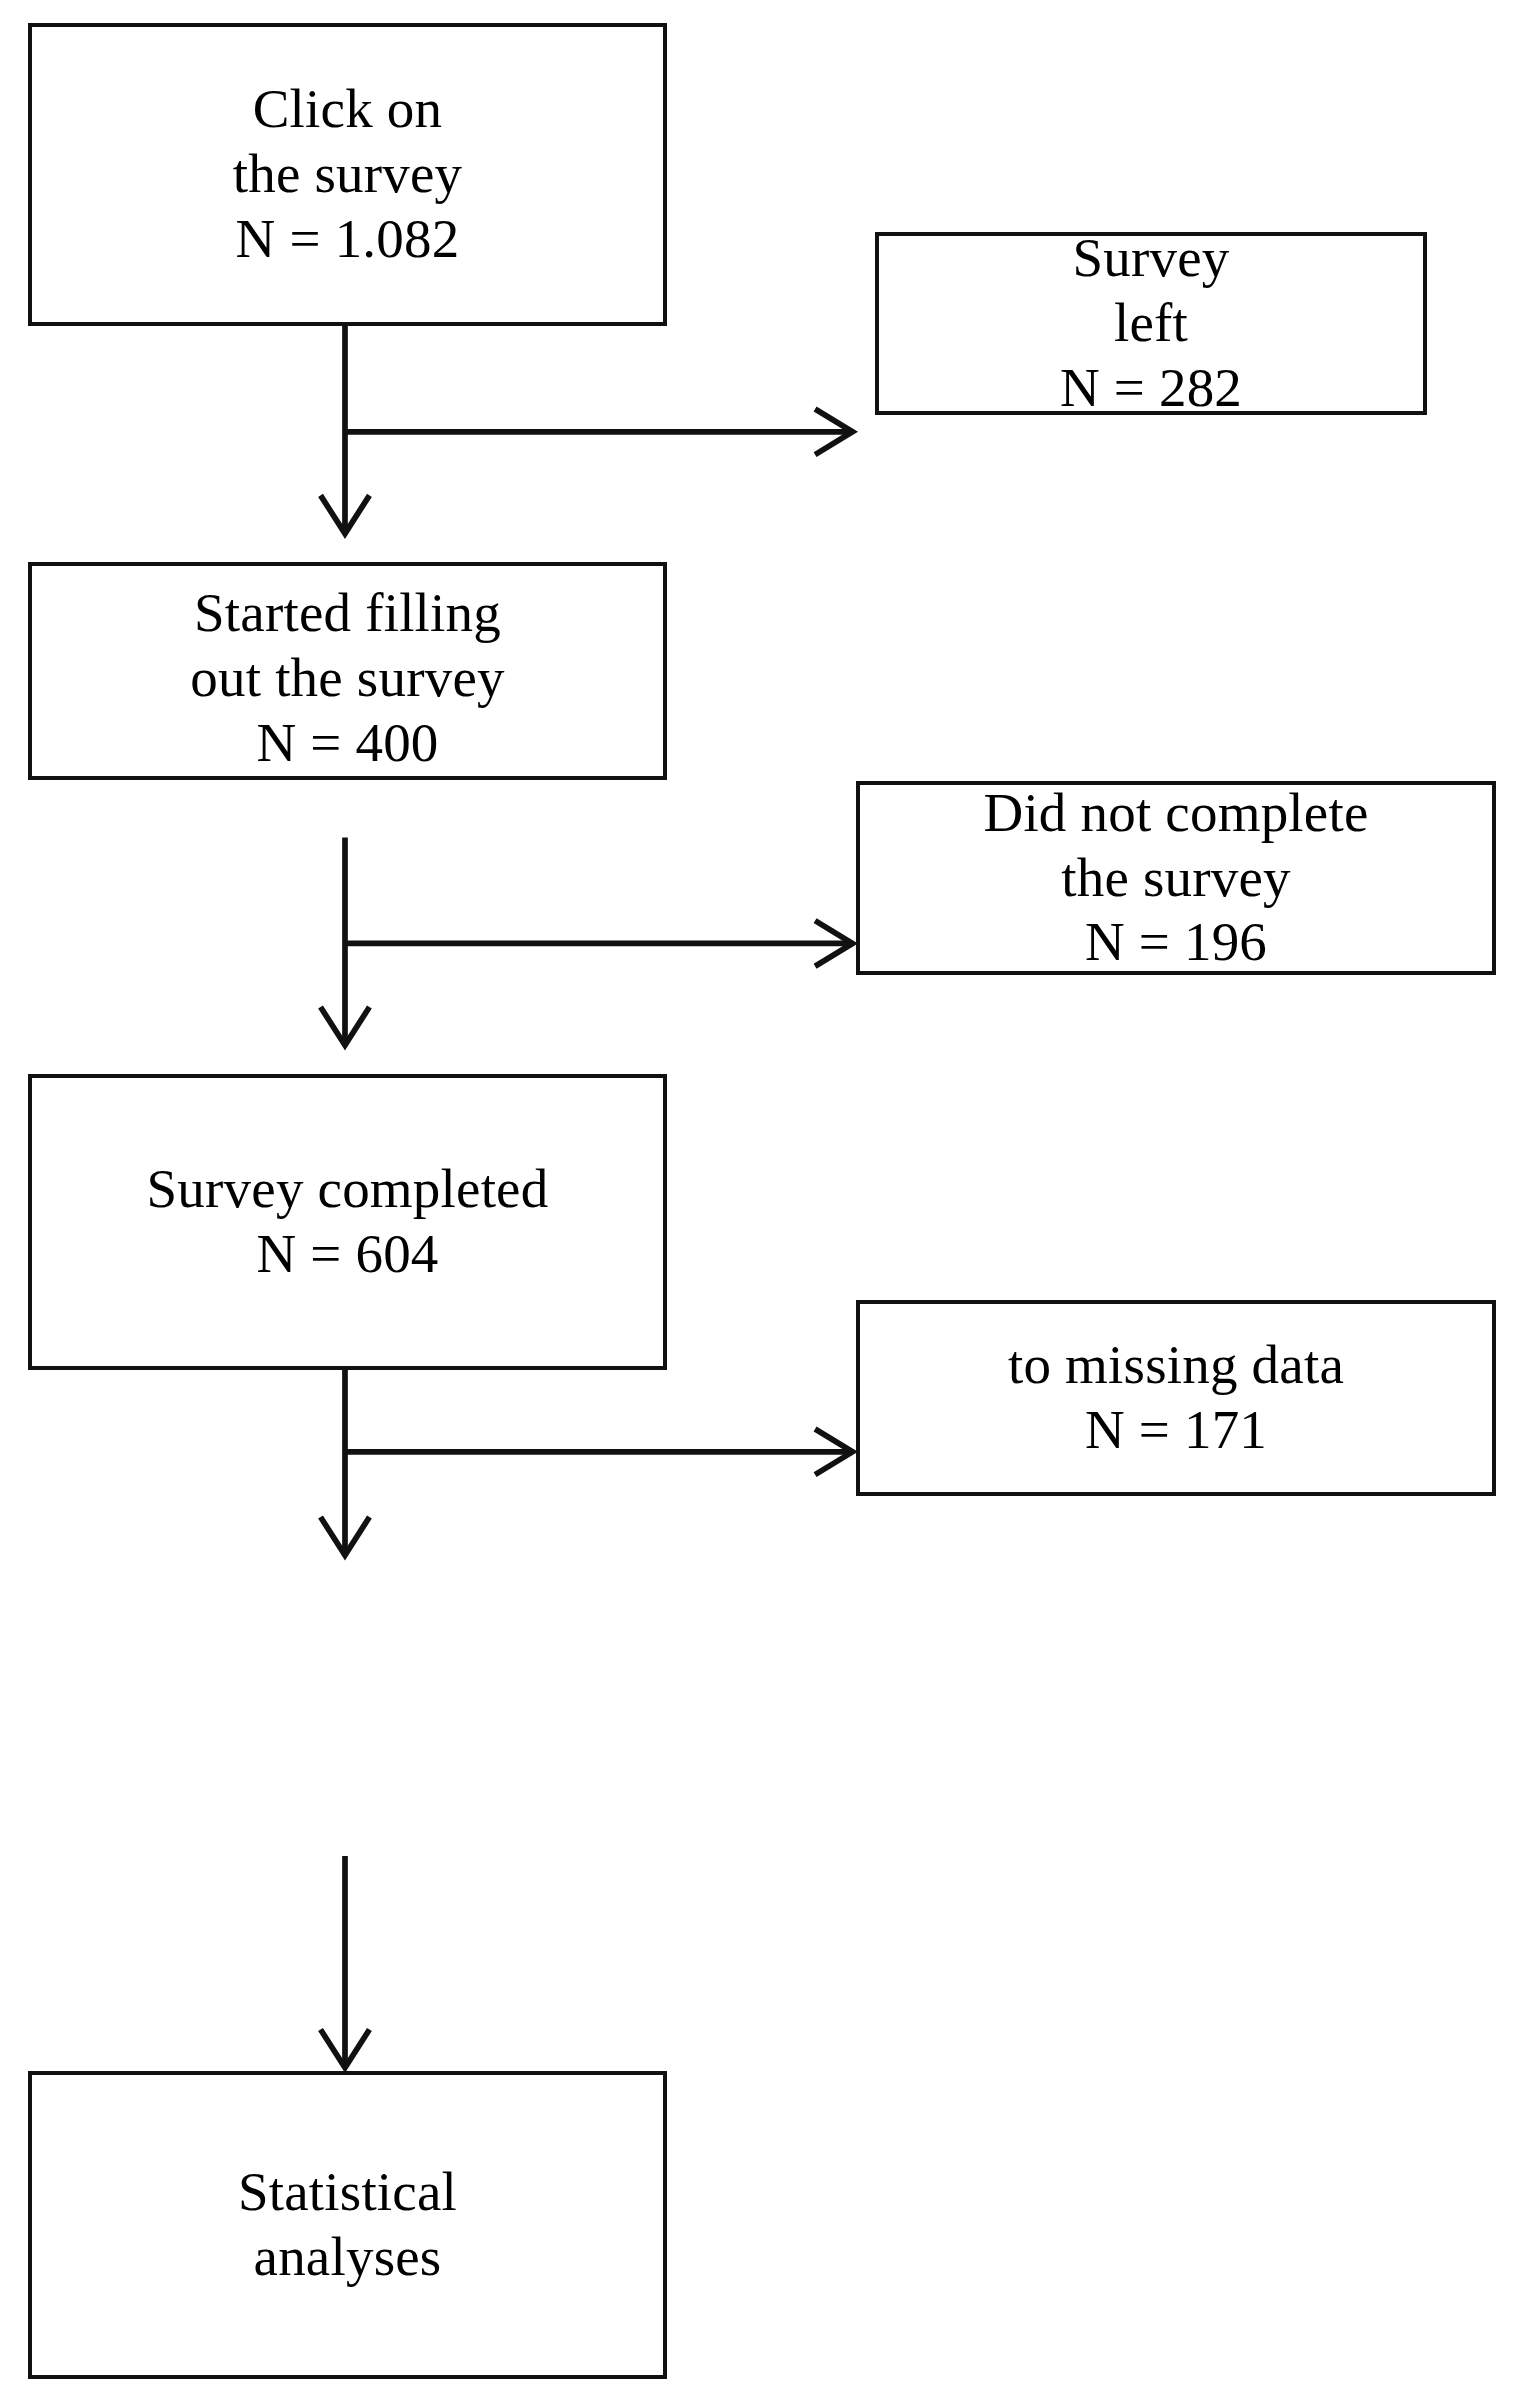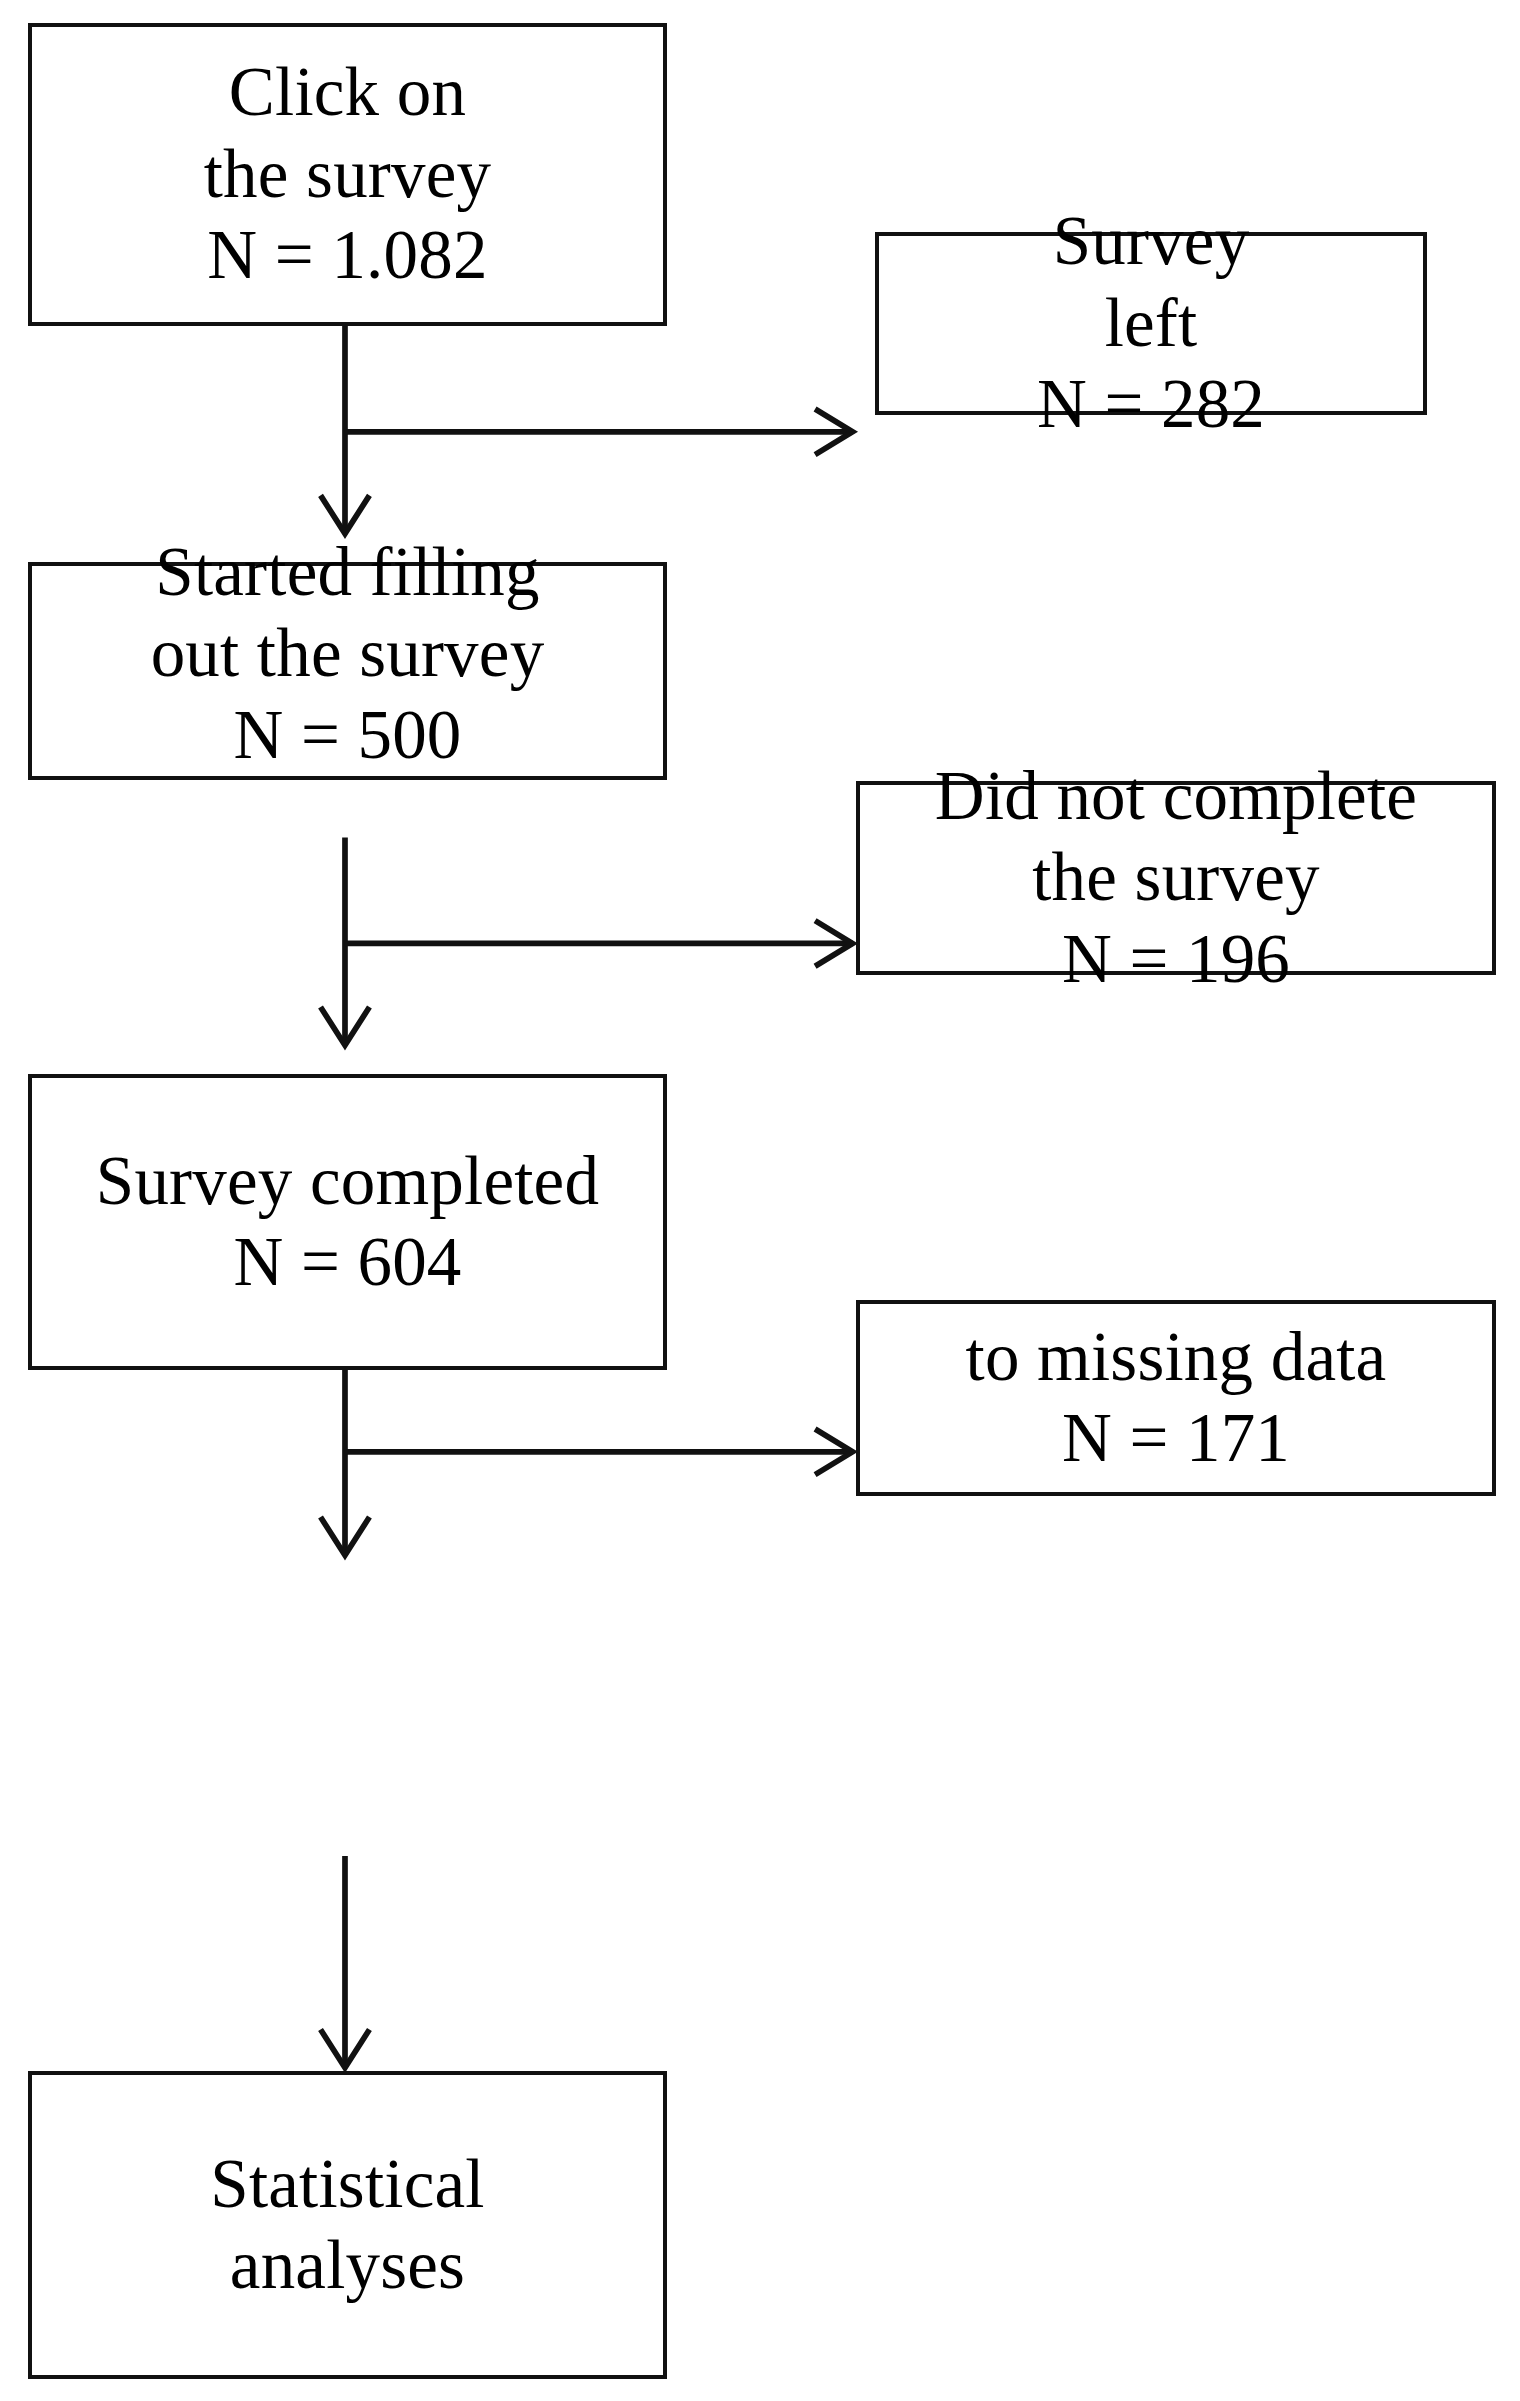--- a/index.html
+++ b/index.html
@@ -19,21 +19,21 @@
     position: absolute;
     box-sizing: border-box;
     border: 4.9px solid #111111;
     background: #ffffff;
     display: flex;
     flex-direction: column;
     align-items: center;
     justify-content: center;
     text-align: center;
     color: #000000;
-    font-size: 69px;
+    font-size: 55px;
     line-height: 1.18;
     letter-spacing: 0.2px;
   }
   .node .ln {
     display: block;
     white-space: pre;
   }
   
   #node-click-survey   { left: 28px;  top: 23px;   width: 639px; height: 303px; }
   #node-started-filling{ left: 28px;  top: 562px;  width: 639px; height: 218px; justify-content: flex-end; }
@@ -106,21 +106,21 @@
 
   <div class="node" id="node-click-survey">
     <span class="ln">Click on</span>
     <span class="ln">the survey</span>
     <span class="ln">N = 1.082</span>
   </div>
 
   <div class="node" id="node-started-filling">
     <span class="ln">Started filling</span>
     <span class="ln">out the survey</span>
-    <span class="ln">N = 500</span>
+    <span class="ln">N = 400</span>
   </div>
 
   <div class="node" id="node-survey-completed">
     <span class="ln">Survey completed</span>
     <span class="ln">N = 604</span>
   </div>
 
 
   <div class="node" id="node-statistical">
     <span class="ln">Statistical</span>

